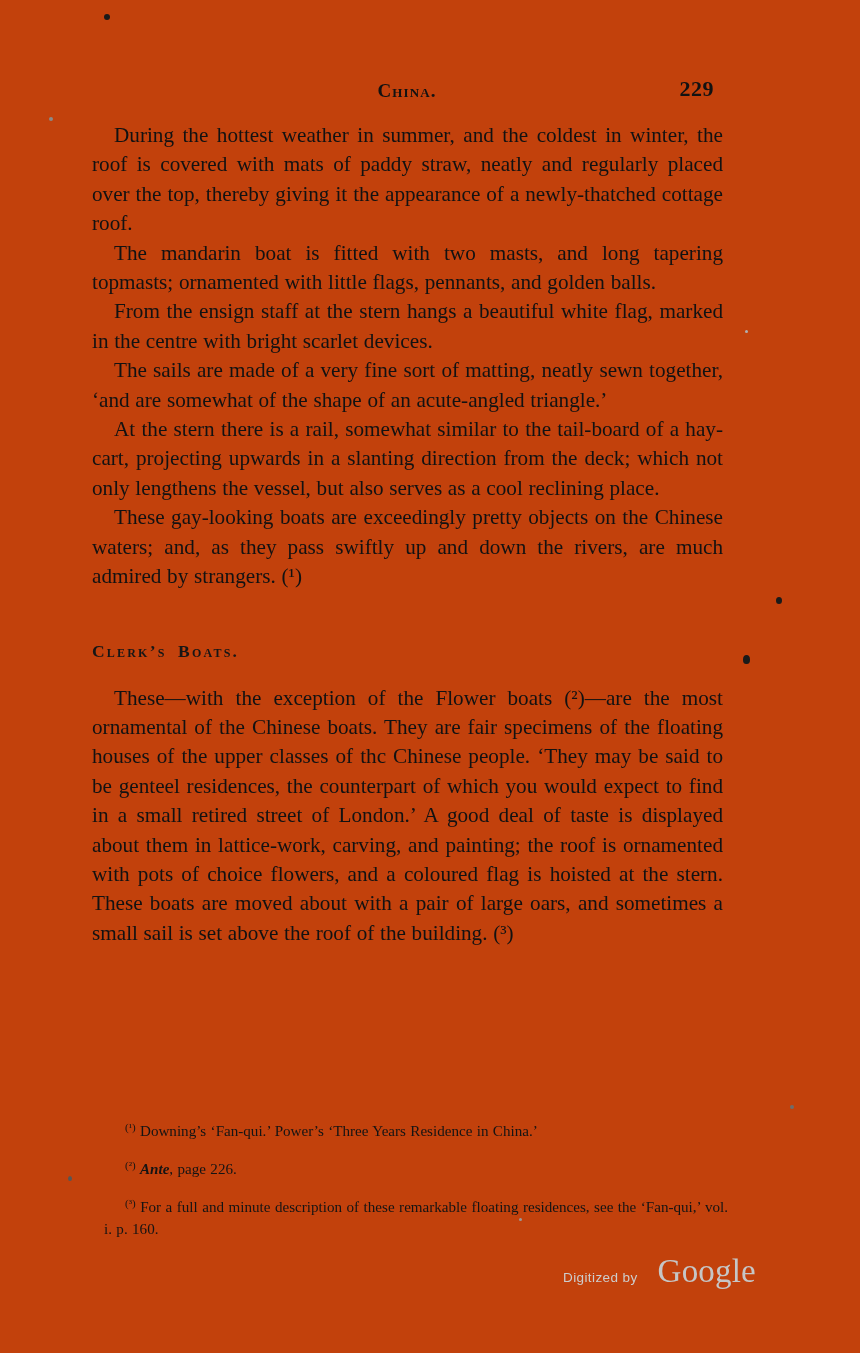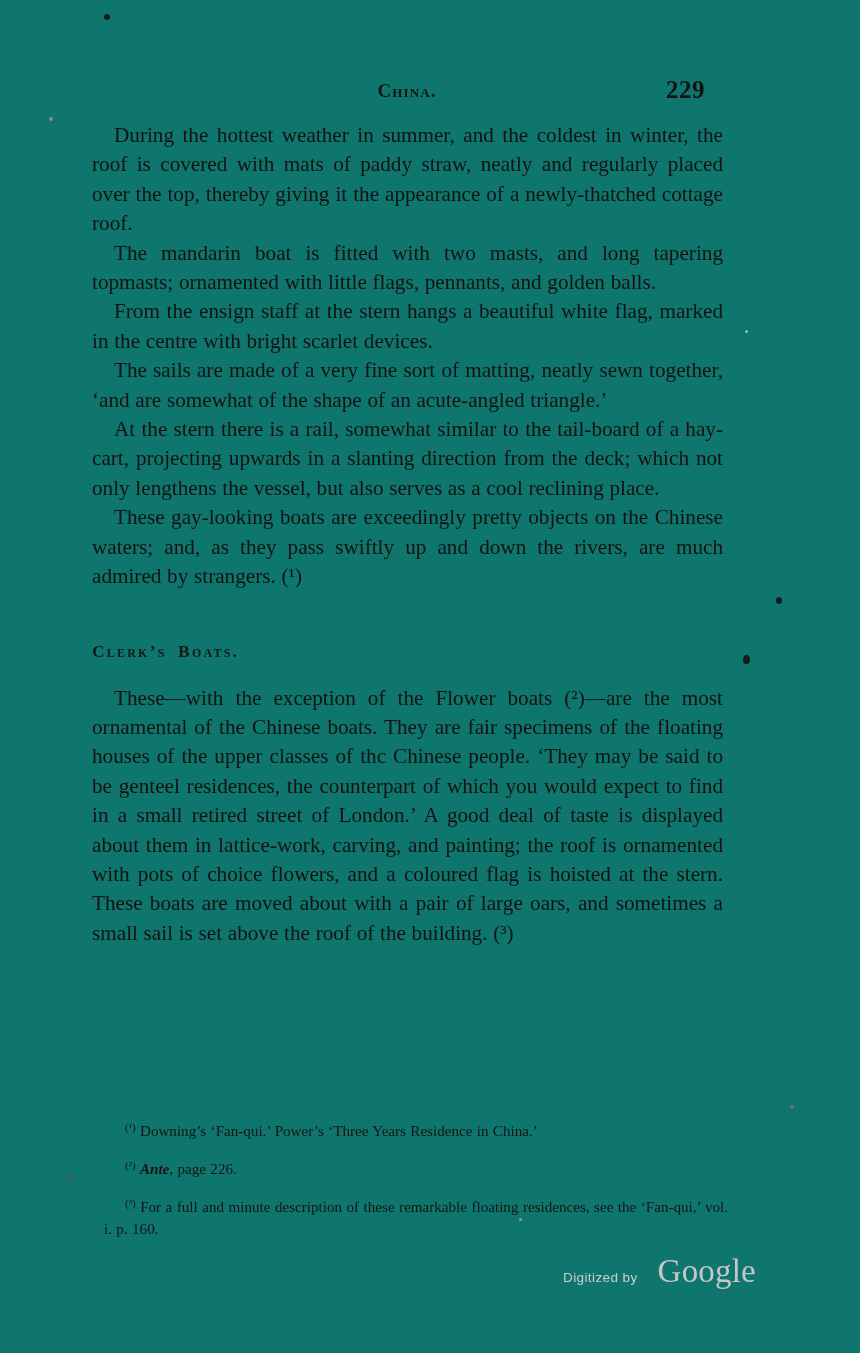--- a/index.html
+++ b/index.html
@@ -5,21 +5,21 @@
 <style>
   html, body {
     margin: 0;
     padding: 0;
     background: #ffffff;
   }
   .page {
     position: relative;
     width: 860px;
     height: 1353px;
-    background: #0f766e;
+    background: #c2410c;
     overflow: hidden;
     font-family: "Liberation Serif", "DejaVu Serif", serif;
     color: #121212;
     -webkit-font-smoothing: none;
   }
 
   
   .running-head {
     position: absolute;
     left: 92px;
@@ -34,23 +34,23 @@
     top: 0;
     text-align: center;
     font-size: 19px;
     font-weight: 700;
     letter-spacing: 1.1px;
     font-variant: small-caps;
     text-indent: 0;
   }
   .running-head .folio {
     position: absolute;
-    right: 17px;
+    right: 8px;
     top: -4px;
-    font-size: 25px;
+    font-size: 22px;
     font-weight: 700;
     letter-spacing: 0.5px;
   }
 
   
   .column {
     position: absolute;
     left: 92px;
     top: 121px;
     width: 631px;

